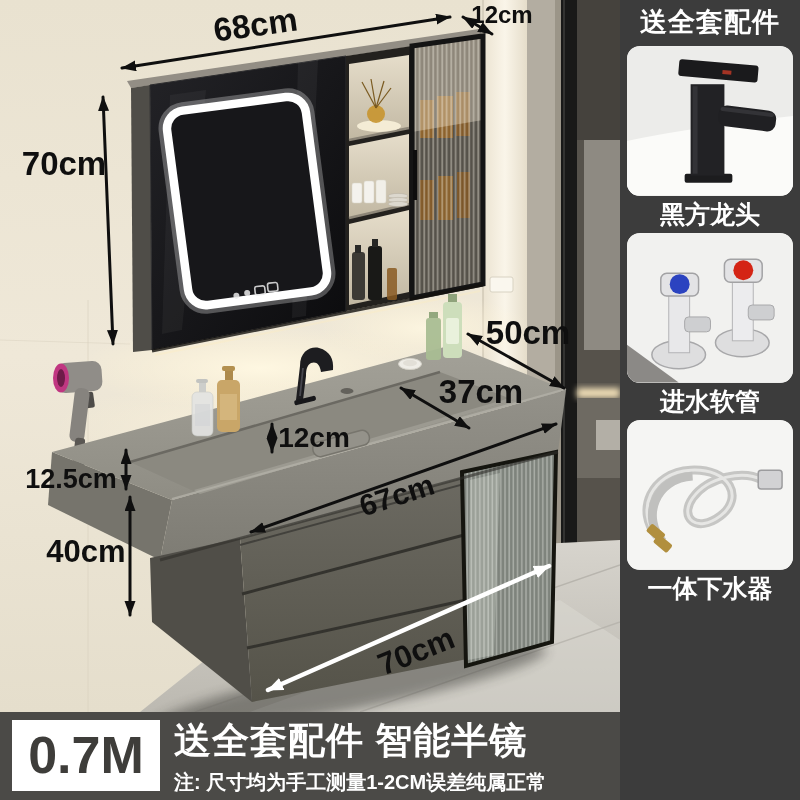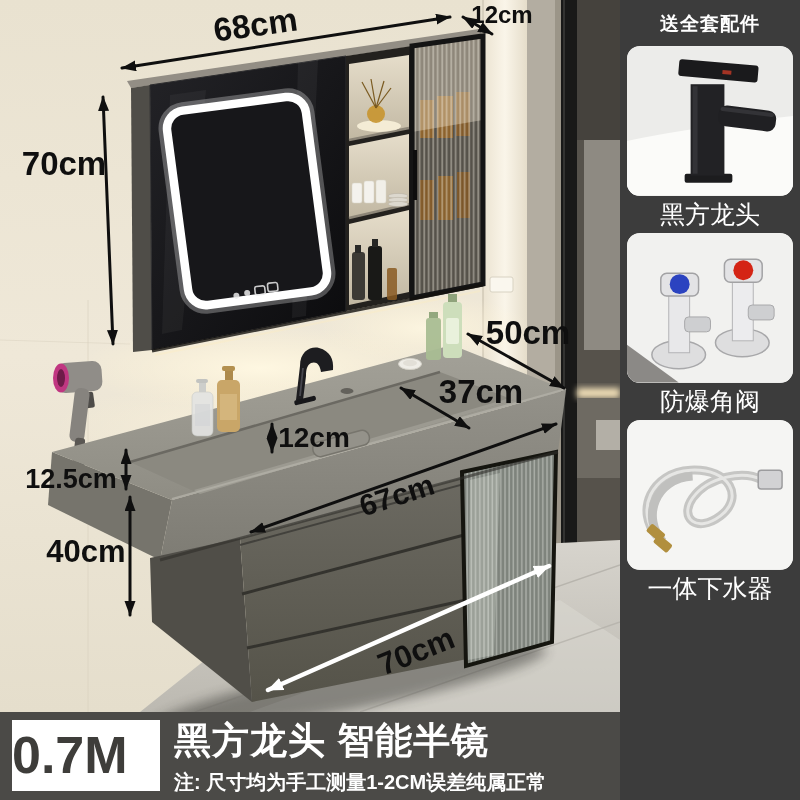--- a/index.html
+++ b/index.html
@@ -5,30 +5,30 @@
   html,body{margin:0;padding:0;background:#fff;}
   body{width:800px;height:800px;position:relative;overflow:hidden;
        font-family:"Liberation Sans","DejaVu Sans",sans-serif;}
   .scene{position:absolute;left:0;top:0;width:620px;height:712px;}
   .scene svg{display:block;}
   svg text{font-family:"Liberation Sans","DejaVu Sans",sans-serif;font-weight:700;fill:#0f0f0f;}
   
   .sidebar{position:absolute;left:620px;top:0;width:180px;height:800px;background:#3c3c3c;
            display:flex;flex-direction:column;}
   .sb-title{height:46px;line-height:48px;text-align:center;color:#fff;
-            font-size:19px;font-weight:900;letter-spacing:1px;white-space:nowrap;}
+            font-size:27px;font-weight:900;letter-spacing:1px;white-space:nowrap;font-family:Liberation Mono, monospace;}
   .sb-card{margin:0 7px;height:150px;border-radius:13px;overflow:hidden;
            background:linear-gradient(180deg,#f4f4f2,#e7e7e5);}
   .sb-card svg{display:block;width:100%;height:100%;}
   .sb-label{height:37px;line-height:37px;text-align:center;color:#fff;
-            font-size:25px;font-weight:400;white-space:nowrap;}
+            font-size:25px;font-weight:700;white-space:nowrap;}
   
   .banner{position:absolute;left:0;top:712px;width:620px;height:88px;background:#4b4a47;}
   .size-badge{position:absolute;left:12px;top:8px;width:148px;height:71px;background:#ffffff;
-              color:#3e3d3a;font-size:52px;font-weight:900;line-height:71px;}
+              color:#3e3d3a;font-size:52px;font-weight:900;text-align:center;line-height:71px;}
   .banner-text{position:absolute;left:174px;top:4px;width:440px;color:#fff;}
   .banner-title{font-size:37px;font-weight:900;white-space:nowrap;letter-spacing:1px;}
   .banner-note{font-size:20px;font-weight:700;margin-top:3px;white-space:nowrap;}
 </style>
 </head>
 <body>
 
 <div class="scene">
 <svg width="620" height="712" viewBox="0 0 620 712">
   <defs>
@@ -336,21 +336,21 @@
 
         <g>
           <ellipse cx="116" cy="110" rx="27" ry="14" fill="#dededf" stroke="#a8a8aa" stroke-width="1.5"></ellipse>
           <rect x="106" y="48" width="21" height="60" fill="#ececee" stroke="#b4b4b6" stroke-width="1"></rect>
           <rect x="122" y="72" width="26" height="15" rx="4" fill="#cecfd1" stroke="#a8a8aa" stroke-width="1"></rect>
           <rect x="98" y="26" width="38" height="23" rx="6" fill="#e3e3e5" stroke="#a2a2a4" stroke-width="1.5"></rect>
           <circle cx="117" cy="37" r="10" fill="#d42415"></circle>
         </g>
       </svg>
     </div>
-    <div class="sb-label">防爆角阀</div>
+    <div class="sb-label">进水软管</div>
   </div>
 
   <div>
     <div class="sb-card">
       <svg viewBox="0 0 167 150">
         <rect width="167" height="150" fill="#f5f5f3"></rect>
         <path d="M30,116 C8,92 24,52 64,50 C104,48 118,78 94,96 C70,114 52,98 66,78 C82,56 118,50 136,60" fill="none" stroke="#c6c6c4" stroke-width="9"></path>
         <path d="M30,116 C8,92 24,52 64,50 C104,48 118,78 94,96 C70,114 52,98 66,78 C82,56 118,50 136,60" fill="none" stroke="#e6e6e4" stroke-width="3"></path>
         <path d="M36,122 C14,98 28,58 66,56" fill="none" stroke="#c0c0be" stroke-width="9"></path>
         <rect x="20" y="108" width="18" height="10" rx="2" fill="#b18f3e" transform="rotate(40 29 113)"></rect>
@@ -359,16 +359,16 @@
       </svg>
     </div>
     <div class="sb-label">一体下水器</div>
   </div>
 
 </aside>
 
 <footer class="banner">
   <div class="size-badge">0.7M</div>
   <div class="banner-text">
-    <div class="banner-title">黑方龙头 智能半镜</div>
+    <div class="banner-title">送全套配件 智能半镜</div>
     <div class="banner-note">注: 尺寸均为手工测量1-2CM误差纯属正常</div>
   </div>
 </footer>
 
 </body></html>

